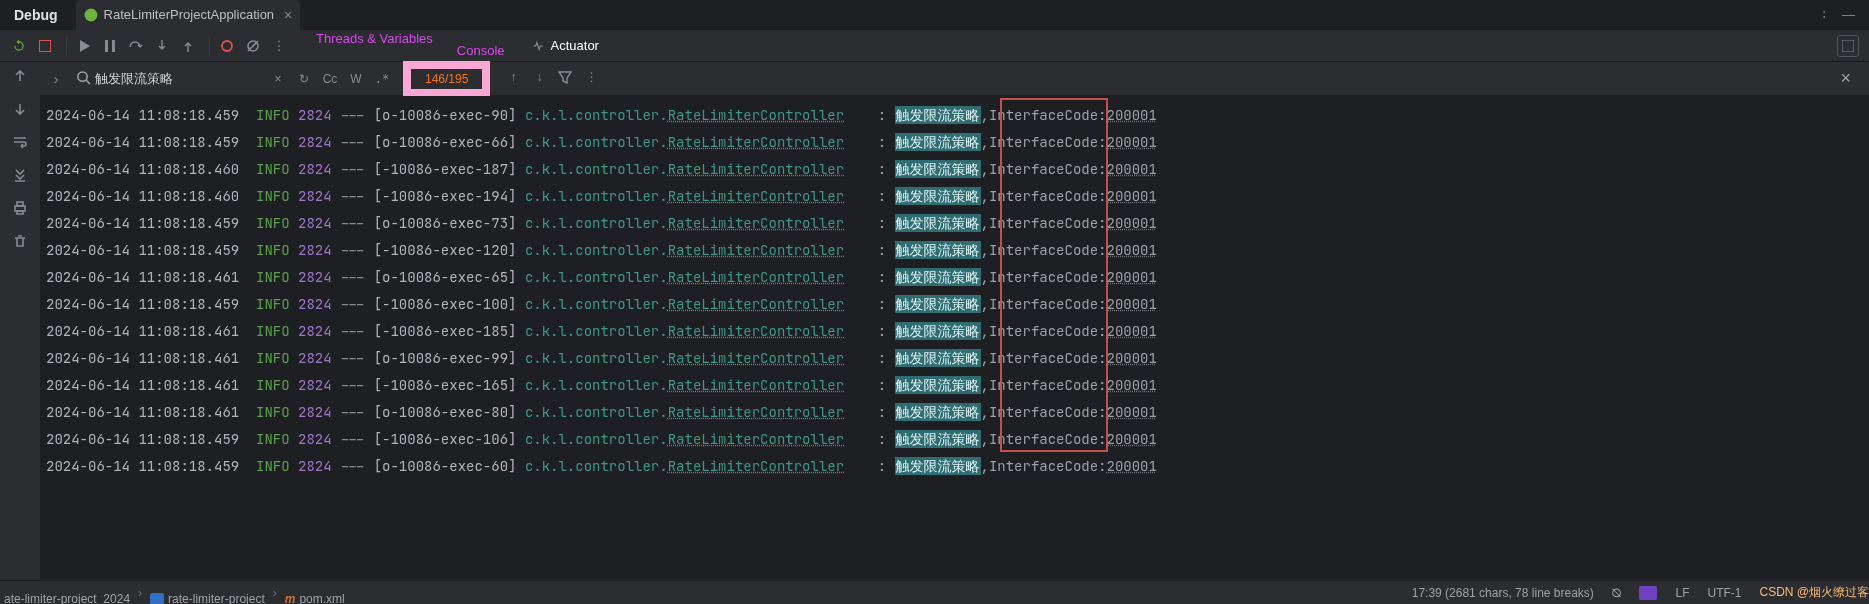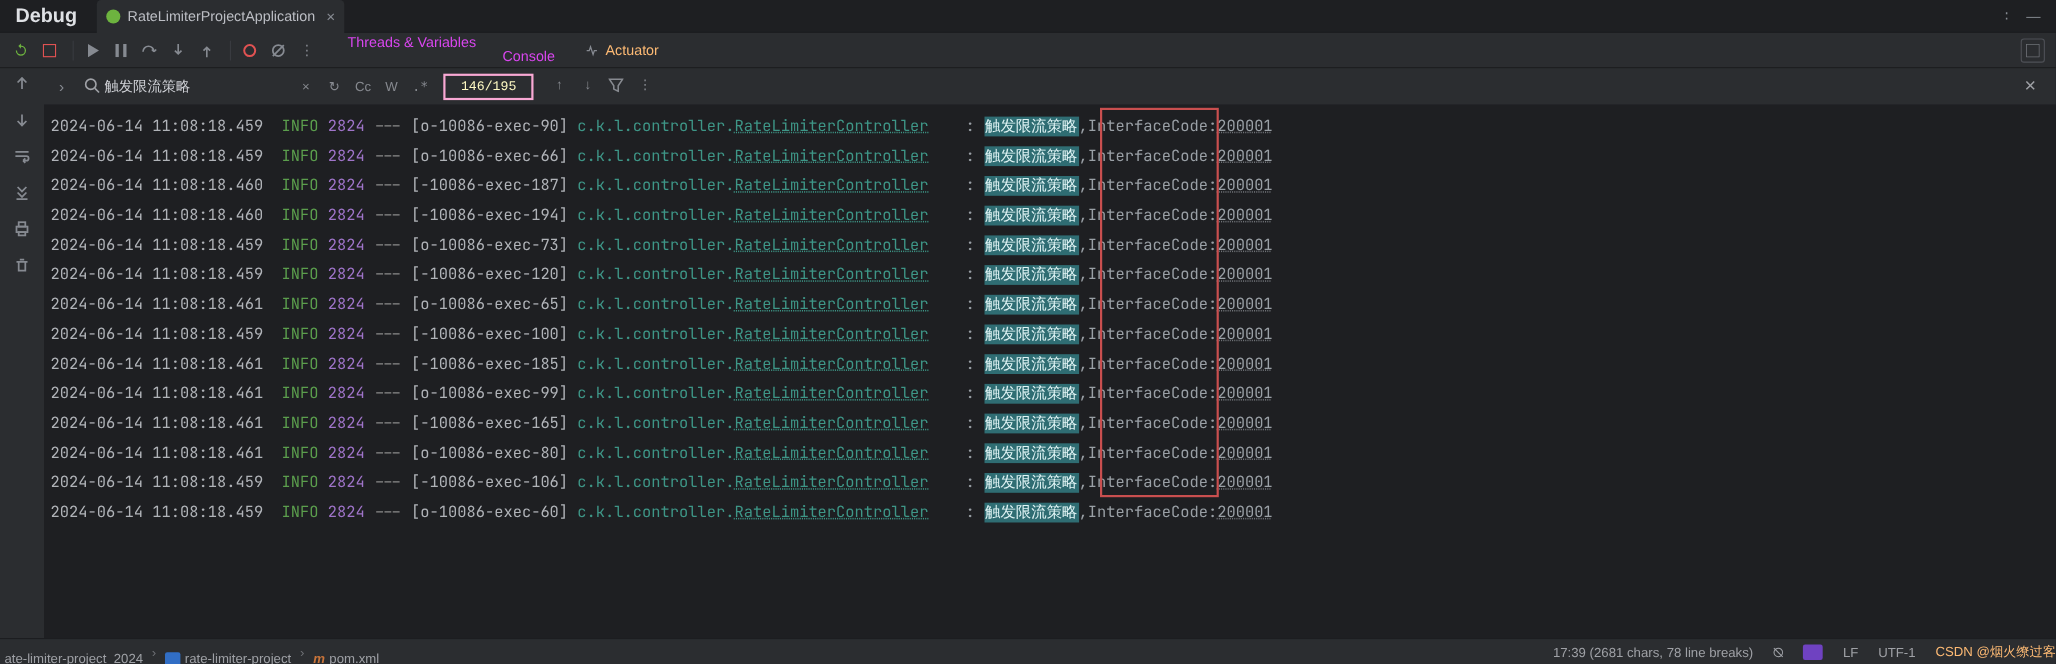--- a/index.html
+++ b/index.html
@@ -3,48 +3,48 @@
 <meta charset="utf-8">
 <style>
 * { margin:0; padding:0; box-sizing:border-box; }
 body {
   background:#1e1f22; color:#bcbec4;
   font-family:"Segoe UI",Tahoma,sans-serif; font-size:13px;
   width:1869px; height:604px; overflow:hidden;
   display:flex; flex-direction:column;
 }
 .top-tabs { display:flex; align-items:center; height:30px; background:#1e1f22; border-bottom:1px solid #1c1d20;}
-.top-tabs .debug-lbl { padding:0 18px 0 14px; font-size:18px; font-weight:600; color:#dfe1e5;}
+.top-tabs .debug-lbl { padding:0 18px 0 14px; font-size:14px; font-weight:600; color:#dfe1e5;}
 .top-tabs .app-tab { display:flex; align-items:center; padding:0 8px; height:30px; background:#2b2d30; border-radius:4px 4px 0 0;}
 .top-tabs .app-tab .spring-icon { width:14px; height:14px; margin-right:6px; fill:#6db33f;}
 .top-tabs .app-tab .close-x { margin-left:10px; color:#868a91; font-size:14px;}
 .top-tabs .spacer { flex:1;}
 .top-tabs .right-icons { display:flex; gap:16px; padding-right:14px; color:#868a91;}
 .toolbar-row { display:flex; align-items:center; height:32px; background:#2b2d30; border-bottom:1px solid #1c1d20; padding-left:8px;}
 .toolbar-row .tb-btn { width:22px; height:22px; display:flex; align-items:center; justify-content:center; color:#868a91; margin-right:4px;}
 .toolbar-row .tb-sep { width:1px; height:18px; background:#393b40; margin:0 6px;}
 .toolbar-row .sub-tabs { display:flex; margin-left:10px;}
 .toolbar-row .sub-tab { padding:6px 12px; color:#d946ef; border-bottom:2px solid transparent;}
 .toolbar-row .sub-tab.active { border-bottom:2px solid #3574f0;margin-top:12px;}
-.toolbar-row .actuator { display:flex; align-items:center; margin-left:14px; color:#fdba74;}
+.toolbar-row .actuator { display:flex; align-items:center; margin-left:14px; color:#ffffff;}
 .toolbar-row .actuator svg{ width:14px; height:14px; margin-right:6px;}
 .toolbar-row .flex1 { flex:1;}
 .toolbar-row .right-square { width:22px; height:22px; border:1px solid #4f5157; margin-right:10px; display:flex; align-items:center; justify-content:center; border-radius:3px;}
 .content-row { display:flex; flex:1; min-height:0;}
 .left-gutter { width:40px; background:#2b2d30; display:flex; flex-direction:column; align-items:center; padding-top:6px; gap:14px; color:#868a91;}
 .left-gutter svg{ width:16px; height:16px; stroke:#868a91; fill:none; stroke-width:1.6;}
 .console-area { flex:1; display:flex; flex-direction:column; min-width:0;}
 .search-bar { display:flex; align-items:center; height:34px; background:#2b2d30; border-bottom:1px solid #1c1d20; padding-left:6px;}
 .search-bar .chev { color:#868a91; width:20px; text-align:center; font-size:14px;}
 .search-bar .mag { margin:0 4px 0 10px;}
 .search-bar .mag svg{ width:15px; height:15px; stroke:#9fa1a6;}
 .search-bar .search-input { background:transparent; border:none; outline:none; color:#cfd1d6; font-size:13px; width:170px;}
 .search-bar .sb-btn { width:26px; text-align:center; color:#878a90; font-size:12px;}
 .search-bar .sb-btn.mono{ font-family:Consolas,monospace;}
-.search-bar .counter-box { border:2px solid #f9a8d4; padding:3px 14px; color:#fef9c3; font-family:Liberation Mono, monospace; font-size:12px; margin-left:8px;}
+.search-bar .counter-box { border:8px solid #f9a8d4; padding:3px 14px; color:#f97316; font-family:Liberation Sans, sans-serif; font-size:12px; margin-left:8px;}
 .search-bar .nav-arrows { display:flex; margin-left:10px;}
 .search-bar .flex1{flex:1;}
 .search-bar .close{ color:#9fa1a6; font-size:18px; margin-right:18px;}
 .log-box { flex:1; overflow:hidden; background:#1e1f22; padding:6px 0 0 6px; position:relative;}
 .log-line { font-family:"JetBrains Mono",Consolas,monospace; font-size:14px; line-height:27px; white-space:pre; color:#9aa0a6;}
 .ts { color:#b0b3b8;}
 .level { color:#5b9e4d;}
 .pid { color:#9f74c9;}
 .dash { color:#888;}
 .thread { color:#b0b3b8;}

